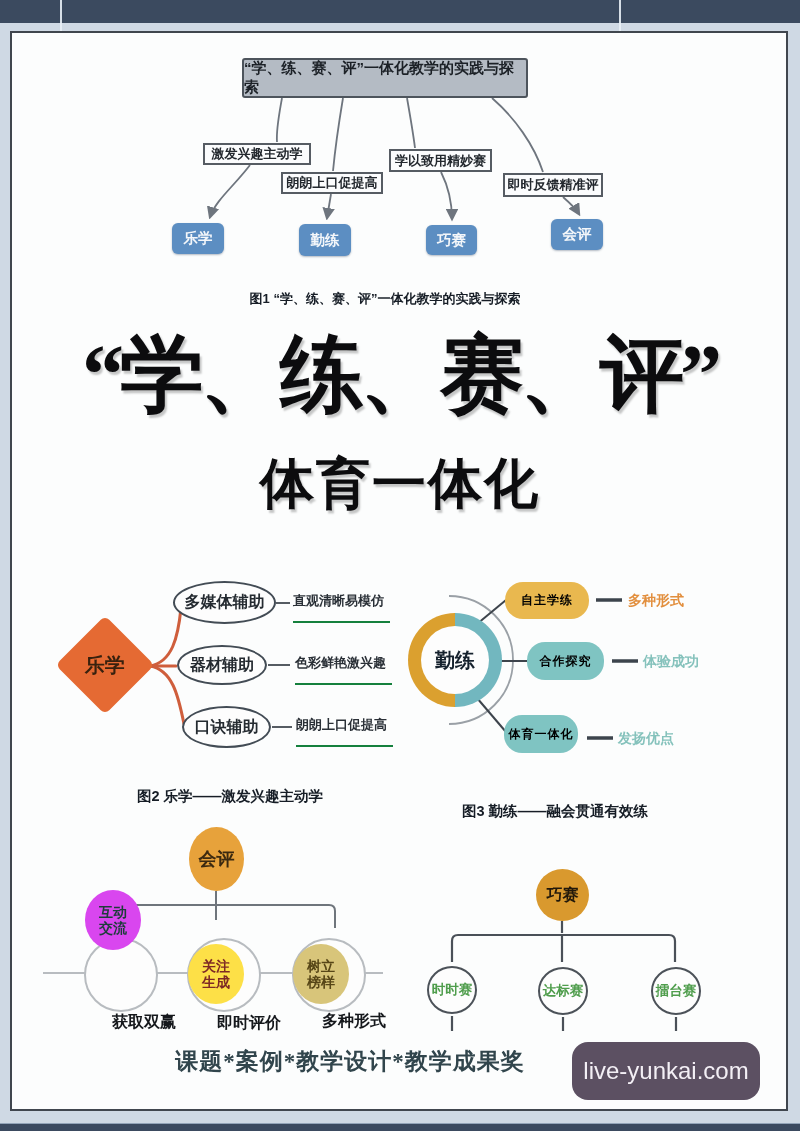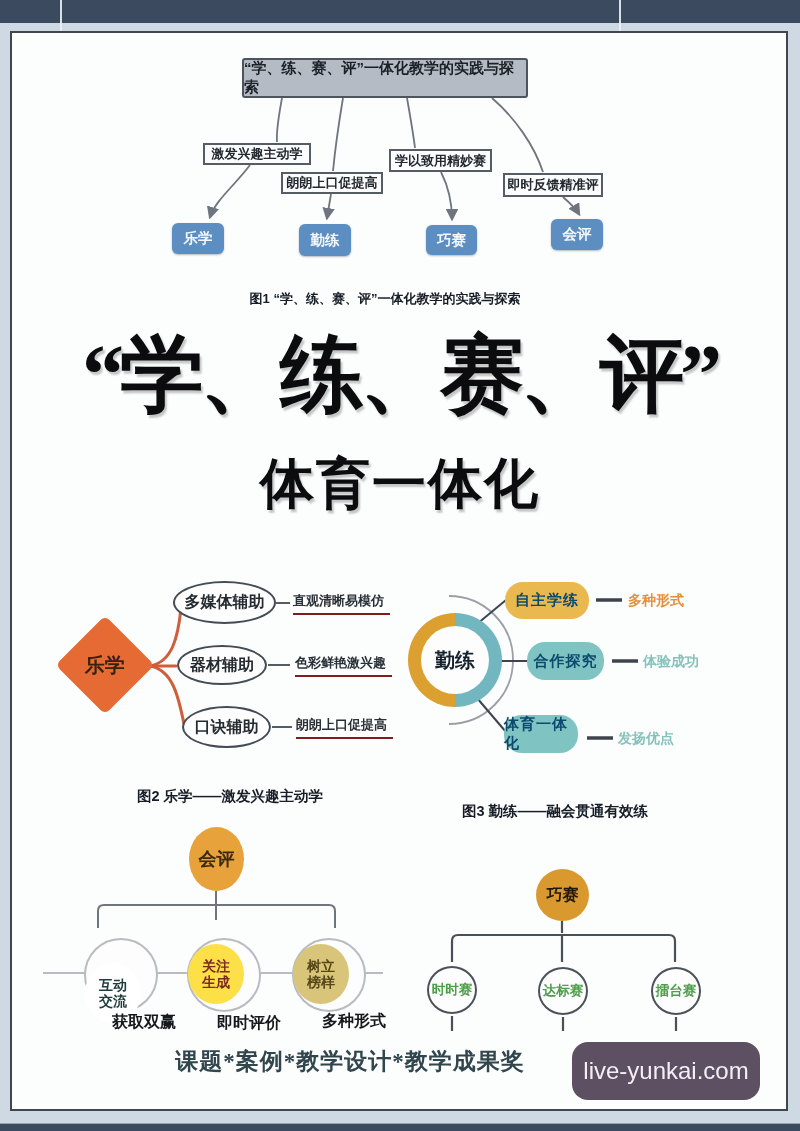--- a/index.html
+++ b/index.html
@@ -30,32 +30,32 @@
   .title2{left:0;top:448px;width:800px;text-align:center;font-family:"Liberation Serif","DejaVu Serif",serif;
           font-size:54px;font-weight:bold;color:#0c0c0e;letter-spacing:2px;
           text-shadow:2px 3px 2px rgba(0,0,0,.22);}
 
   
   .diamond{left:70px;top:630px;width:70px;height:70px;background:#e56a33;border-radius:6px;
            transform:rotate(45deg);display:flex;align-items:center;justify-content:center;}
   .diamond span{transform:rotate(-45deg);font-size:20px;font-weight:bold;color:#38210e;}
   .f2-ellipse{background:#fdfdfd;border:2.5px solid #434c55;border-radius:50%;display:flex;
               align-items:center;justify-content:center;font-size:16px;font-weight:bold;color:#252b31;box-sizing:border-box;}
-  .f2-label{font-size:13px;font-weight:bold;color:#2a3037;border-bottom:2px solid #7f1d1d;
-            padding:0 6px 3px 0;white-space:nowrap;}
+  .f2-label{font-size:13px;font-weight:bold;color:#2a3037;border-bottom:2px solid #15803d;
+            padding:0 6px 11px 0;white-space:nowrap;}
   .f2-caption{left:110px;top:787px;width:240px;text-align:center;font-size:14.5px;font-weight:bold;color:#161d26;}
 
   
   .ring{left:408px;top:613px;width:94px;height:94px;border-radius:50%;
         background:conic-gradient(from 0deg,#72b7bf 0 50%,#dba02f 50% 100%);}
   .ring-inner{position:absolute;left:13px;top:13px;right:13px;bottom:13px;background:#fdfdfd;
               border-radius:50%;display:flex;align-items:center;justify-content:center;
               font-size:20px;font-weight:bold;color:#16222e;}
   .f3-node{border-radius:18px;display:flex;align-items:center;justify-content:center;
-           color:#0c4a6e;font-size:15px;font-weight:bold;letter-spacing:1px;}
+           color:#000000;font-size:12px;font-weight:bold;letter-spacing:1px;}
   .f3-label{font-size:14px;font-weight:bold;white-space:nowrap;}
   .f3-caption{left:430px;top:802px;width:250px;text-align:center;font-size:14.5px;font-weight:bold;color:#161d26;}
 
   
   .f4-top{left:189px;top:827px;width:55px;height:64px;border-radius:50%;background:#e7a23b;
           display:flex;align-items:center;justify-content:center;font-size:18px;font-weight:bold;color:#3c2a10;}
   .f4-circle{width:56px;height:60px;border-radius:50%;display:flex;flex-direction:column;
              align-items:center;justify-content:center;font-size:14px;font-weight:bold;line-height:16px;text-align:center;}
   .f4-label{font-size:16px;font-weight:bold;color:#15181c;white-space:nowrap;}
 
@@ -172,21 +172,21 @@
 </div>
 <div class="abs f3-node" style="left:505px;top:582px;width:84px;height:37px;background:#e9b84f">自主学练</div>
 <div class="abs f3-node" style="left:527px;top:642px;width:77px;height:38px;background:#7fc4c2">合作探究</div>
 <div class="abs f3-node" style="left:504px;top:715px;width:74px;height:38px;background:#7fc4c2">体育一体化</div>
 <div class="abs f3-label" style="left:628px;top:592px;color:#e28f3e">多种形式</div>
 <div class="abs f3-label" style="left:643px;top:653px;color:#85c2bc">体验成功</div>
 <div class="abs f3-label" style="left:618px;top:730px;color:#85c2bc">发扬优点</div>
 <div class="abs f3-caption">图3 勤练——融会贯通有效练</div>
 
 <div class="abs f4-top">会评</div>
-<div class="abs f4-circle" style="left:85px;top:963px;background:#ffffff;color:#1e3d3b">
+<div class="abs f4-circle" style="left:85px;top:890px;background:#d946ef;color:#1e3d3b">
   <span>互动</span>
   <span>交流</span>
 </div>
 <div class="abs f4-circle" style="left:188px;top:944px;background:#fde047;color:#7e2a25">
   <span>关注</span>
   <span>生成</span>
 </div>
 <div class="abs f4-circle" style="left:293px;top:944px;background:#d8c57a;color:#574617">
   <span>树立</span>
   <span>榜样</span>

